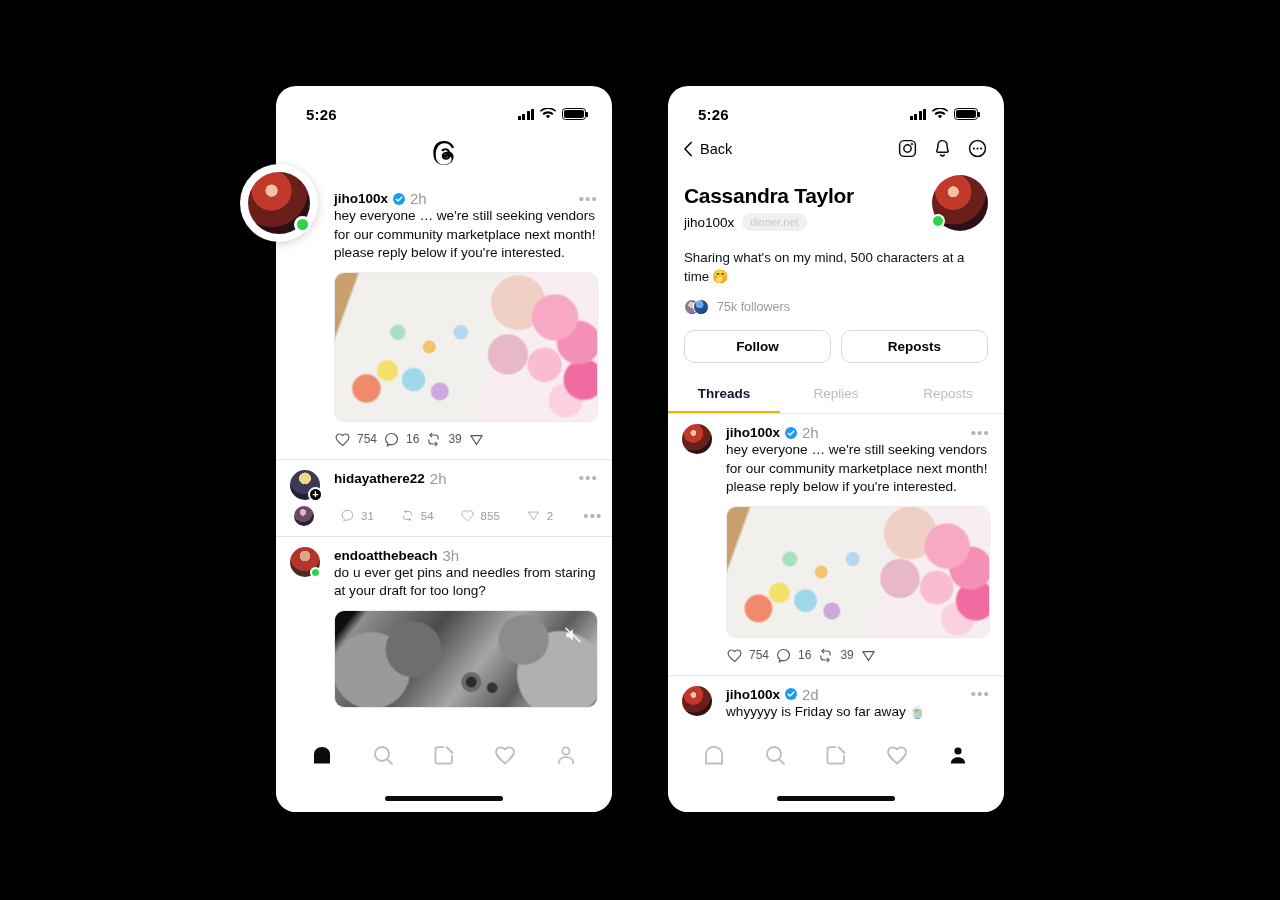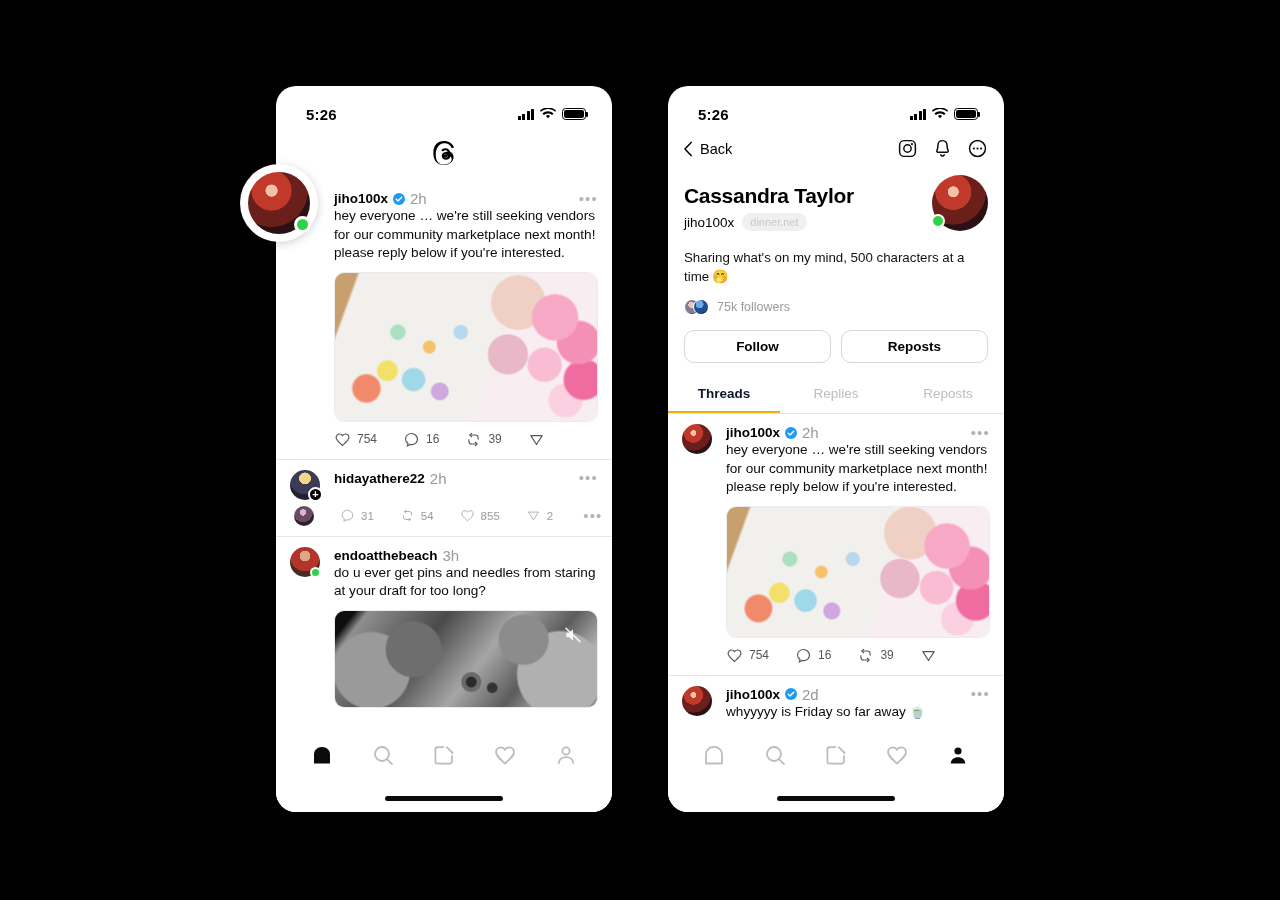--- a/index.html
+++ b/index.html
@@ -98,21 +98,21 @@
       radial-gradient(circle at 52% 74%, #2a2a2a 0 3%, #6a6a6a 4% 6%, transparent 7%),
       radial-gradient(circle at 60% 80%, #333 0 2.5%, transparent 3.5%),
       radial-gradient(circle at 30% 40%, #6e6e6e 0 14%, transparent 15%),
       radial-gradient(circle at 72% 30%, #8c8c8c 0 12%, transparent 13%),
       radial-gradient(circle at 14% 62%, #9a9a9a 0 16%, transparent 17%),
       radial-gradient(circle at 86% 66%, #b0b0b0 0 18%, transparent 19%),
       linear-gradient(128deg, #0e0e0e 0 6%, #8e8e8e 10%, #4a4a4a 34%, #a6a6a6 55%, #5c5c5c 72%, #c0c0c0 88%, #7a7a7a 100%);
   }
   .mute-badge { position: absolute; right: 14px; top: 14px; width: 20px; height: 20px; opacity: .95; }
 
-  .actions { display: flex; align-items: center; gap: 26px; padding: 9px 0 11px 0; }
+  .actions { display: flex; align-items: center; gap: 6px; padding: 9px 0 11px 0; }
   .act { display: flex; align-items: center; gap: 6px; }
   .act span { font-size: 12px; color: #555; }
   .act-sub { display: flex; align-items: center; gap: 26px; padding: 6px 0 10px 0; }
   .act-sub .act span { color: #9a9a9a; font-size: 11.5px; }
   .thread-line { position: absolute; left: 29px; top: 52px; bottom: 34px; width: 1.6px; background: #e2e2e2; border-radius: 2px; }
   .plus-badge { position: absolute; right: -3px; bottom: -2px; width: 15px; height: 15px; border-radius: 50%; background: #000; border: 2px solid #fff; display: flex; align-items: center; justify-content: center; }
   .plus-badge::before { content: "+"; color: #fff; font-size: 11px; line-height: 11px; font-weight: 700; }
 
   
   .tabbar { flex: 0 0 58px; display: flex; align-items: center; justify-content: space-around; padding: 0 16px; background: #fff; }

